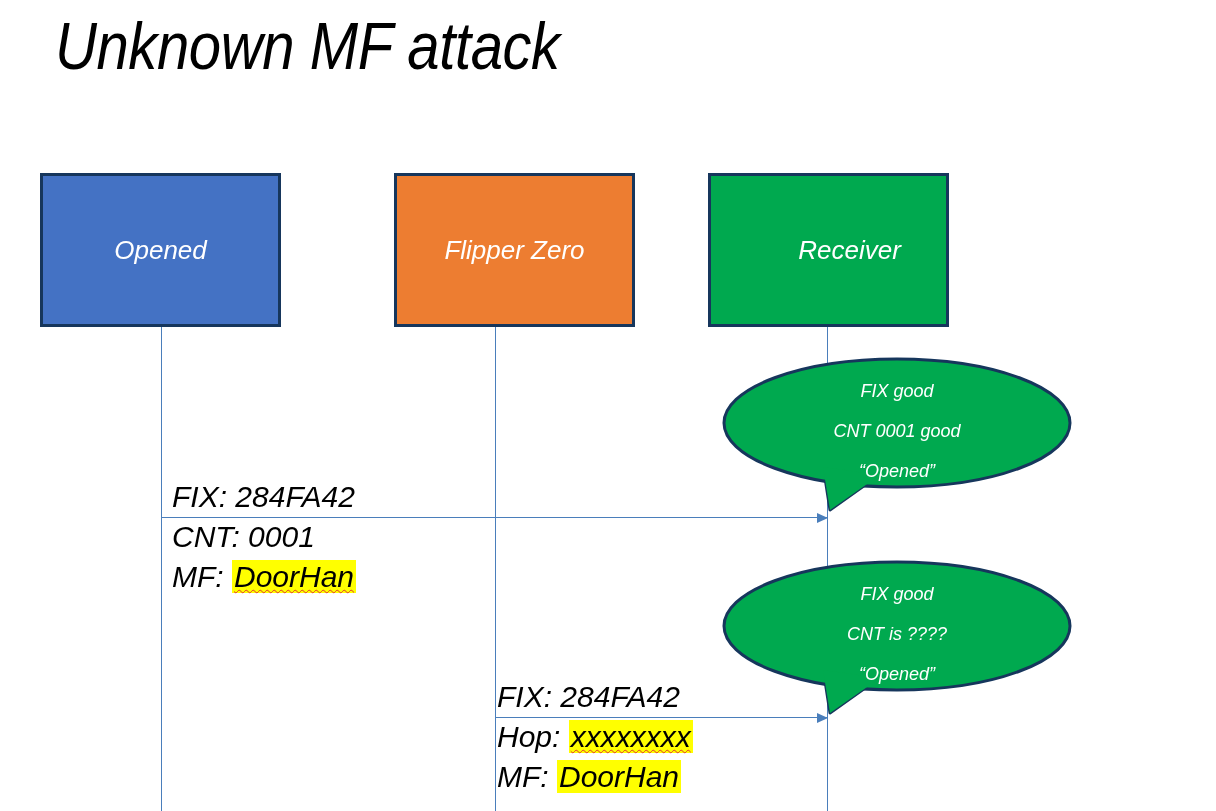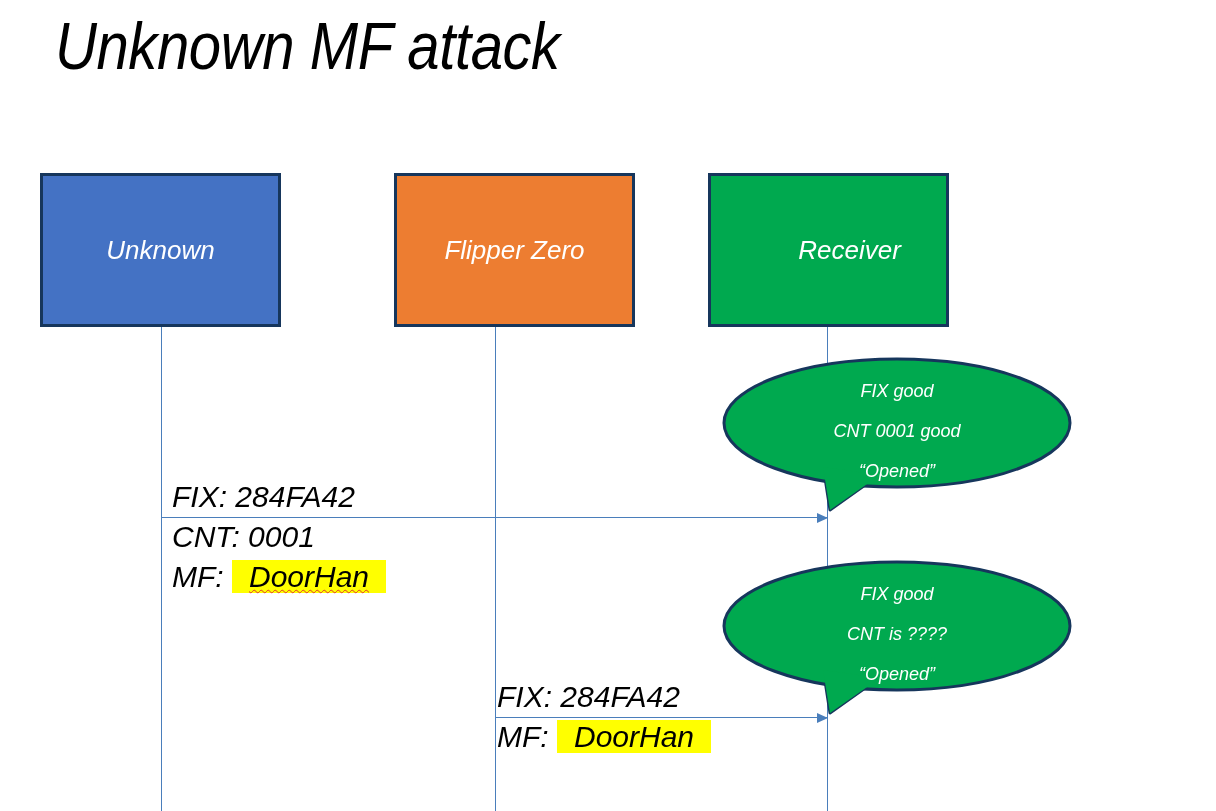--- a/index.html
+++ b/index.html
@@ -82,21 +82,21 @@
     position: absolute;
     font-size: 30px;
     color: #000000;
     line-height: 40px;
     white-space: nowrap;
   }
   #msg-1 { left: 172px; top: 477px; }
   #msg-2 { left: 497px; top: 677px; }
   .hl {
     background: #FFFF00;
-    padding: 0 17px;
+    padding: 0 2px;
   }
   .squiggle {
     text-decoration: underline;
     text-decoration-style: wavy;
     text-decoration-color: #E03030;
     text-decoration-thickness: 1px;
     text-underline-offset: 2px;
   }
 
   
@@ -122,21 +122,21 @@
   .bubble-text > div { white-space: nowrap; }
 </style>
 </head>
 <body>
 
 <div id="slide">
 
   <div id="slide-title">Unknown MF attack</div>
 
   <div class="actor-box" id="box-remote">
-    <span>Unknown</span>
+    <span>Opened</span>
   </div>
   <div class="actor-box" id="box-flipper">
     <span>Flipper Zero</span>
   </div>
   <div class="actor-box" id="box-receiver">
     <span>Receiver</span>
   </div>
 
   <div class="lifeline" id="lifeline-remote"></div>
   <div class="lifeline" id="lifeline-flipper"></div>
@@ -145,20 +145,21 @@
   <div class="msg-arrow" id="arrow-1"></div>
   <div class="msg-arrow" id="arrow-2"></div>
 
   <div class="msg-label" id="msg-1">
       <div><span>FIX: </span><span>284FA42</span></div>
       <div><span>CNT: </span><span>0001</span></div>
       <div><span>MF: </span><span class="hl squiggle">DoorHan</span></div>
     </div>
   <div class="msg-label" id="msg-2">
       <div><span>FIX: </span><span>284FA42</span></div>
+      <div><span>Hop: </span><span class="hl squiggle">xxxxxxxx</span></div>
       <div><span>MF: </span><span class="hl">DoorHan</span></div>
     </div>
 
   <div class="bubble" id="bubble-1">
     <svg width="350" height="170" viewBox="0 0 350 170">
       <path d="M 108 155 L 101 110 L 160 118 Z" fill="#00A94F" stroke="#16365C" stroke-width="3" stroke-linejoin="round"></path>
       <ellipse cx="175" cy="68" rx="173" ry="64" fill="#00A94F" stroke="#16365C" stroke-width="3"></ellipse>
       <path d="M 108 155 L 101 112 L 158 120 Z" fill="#00A94F" stroke="none"></path>
     </svg>
     <div class="bubble-text">

